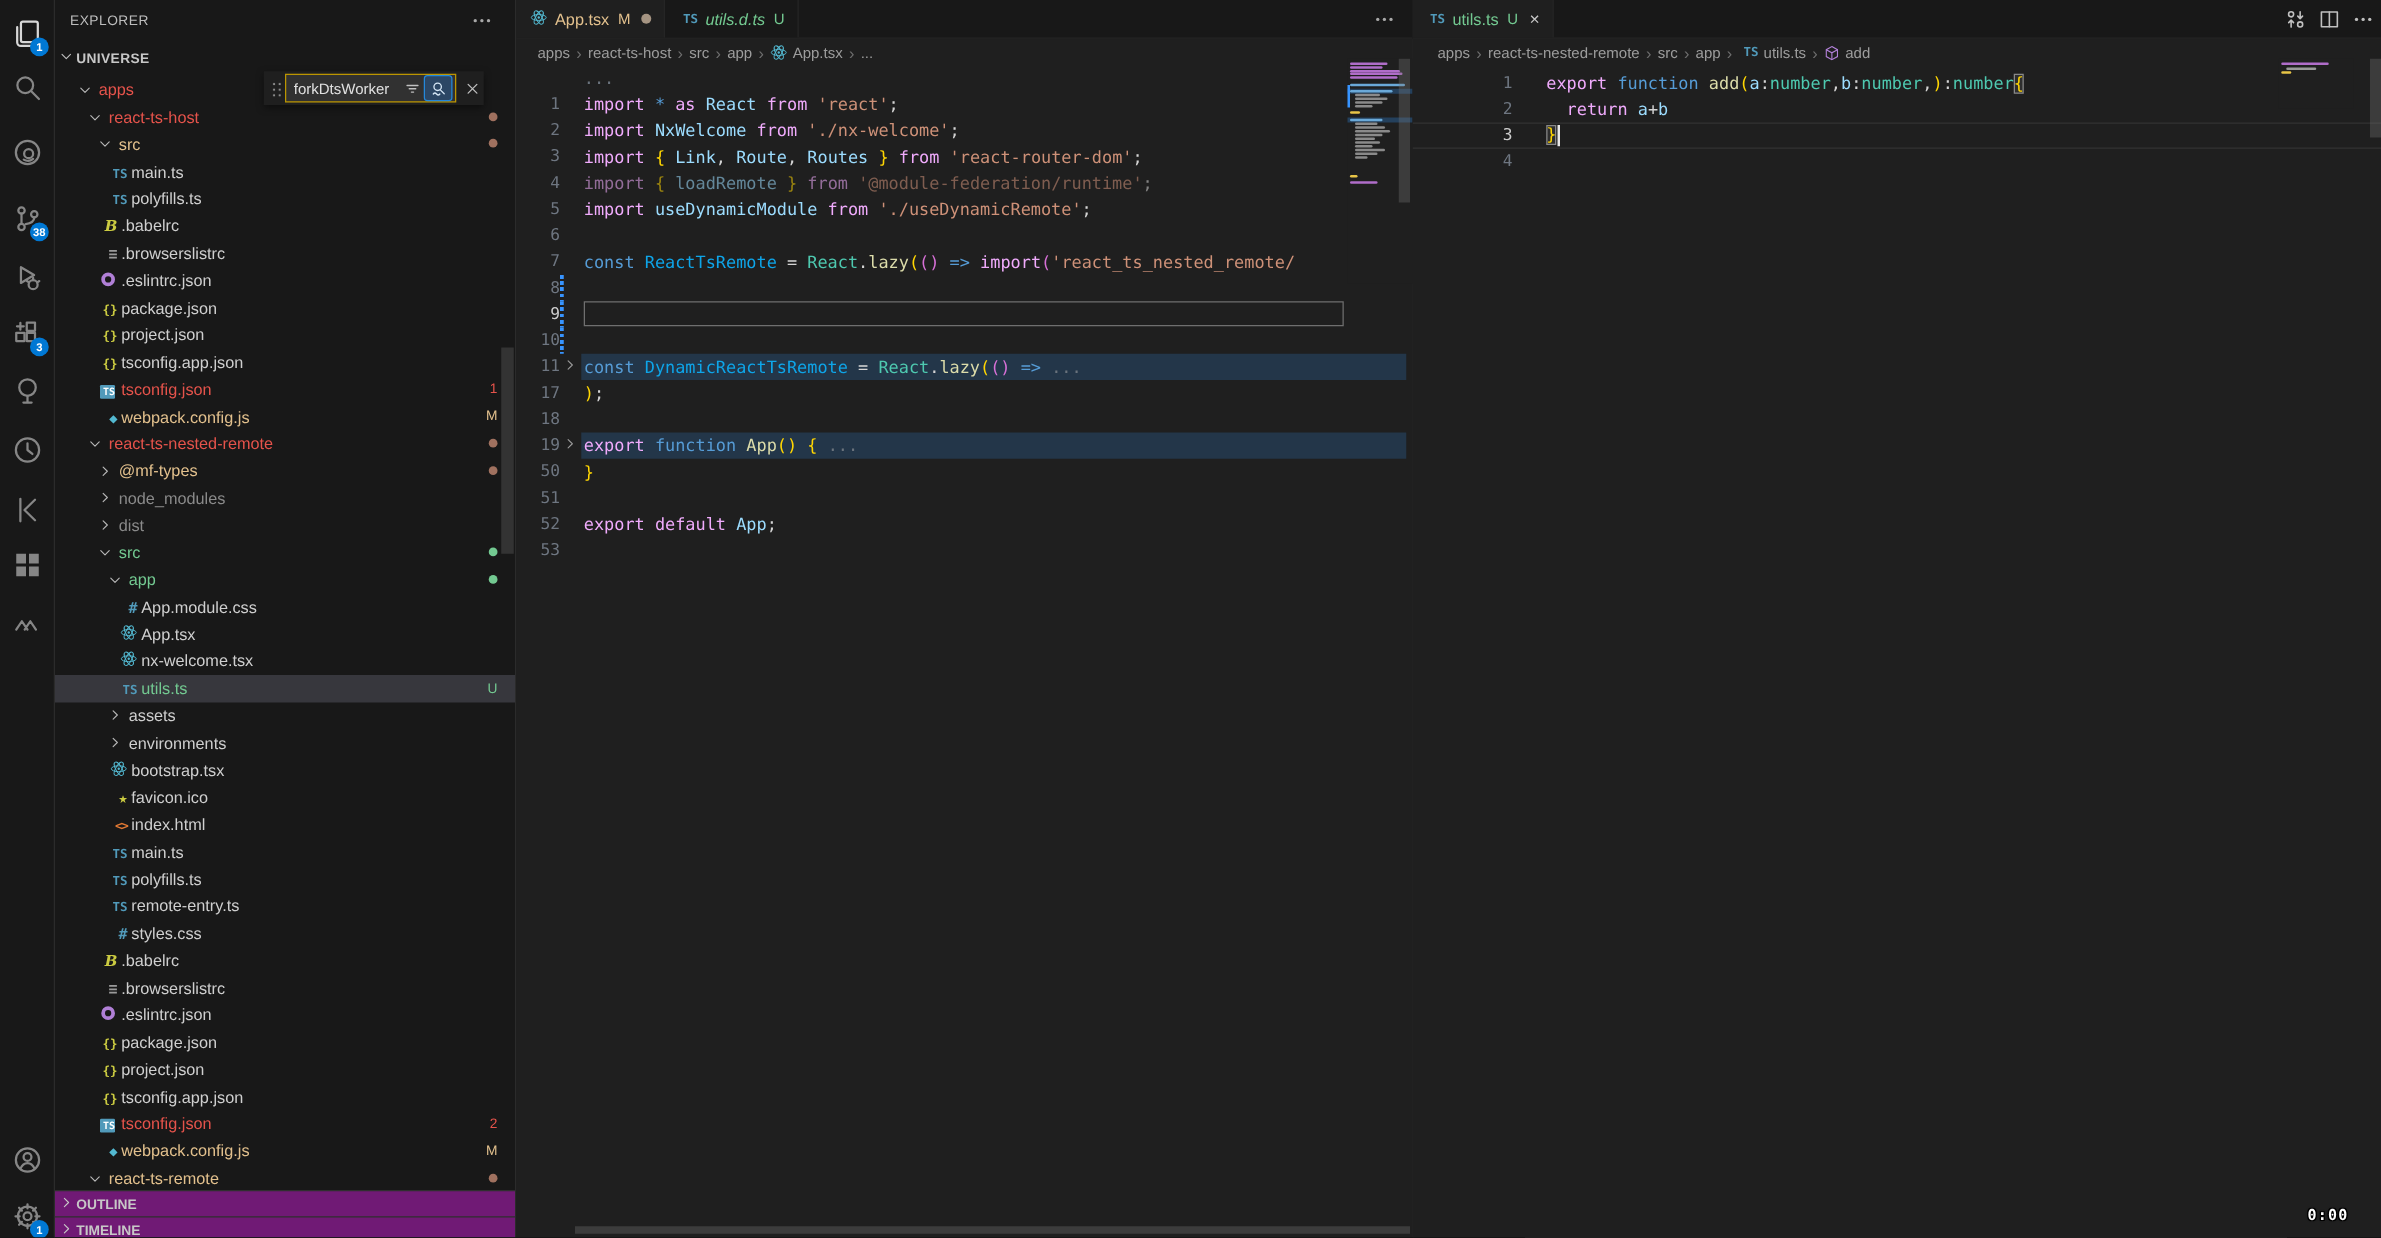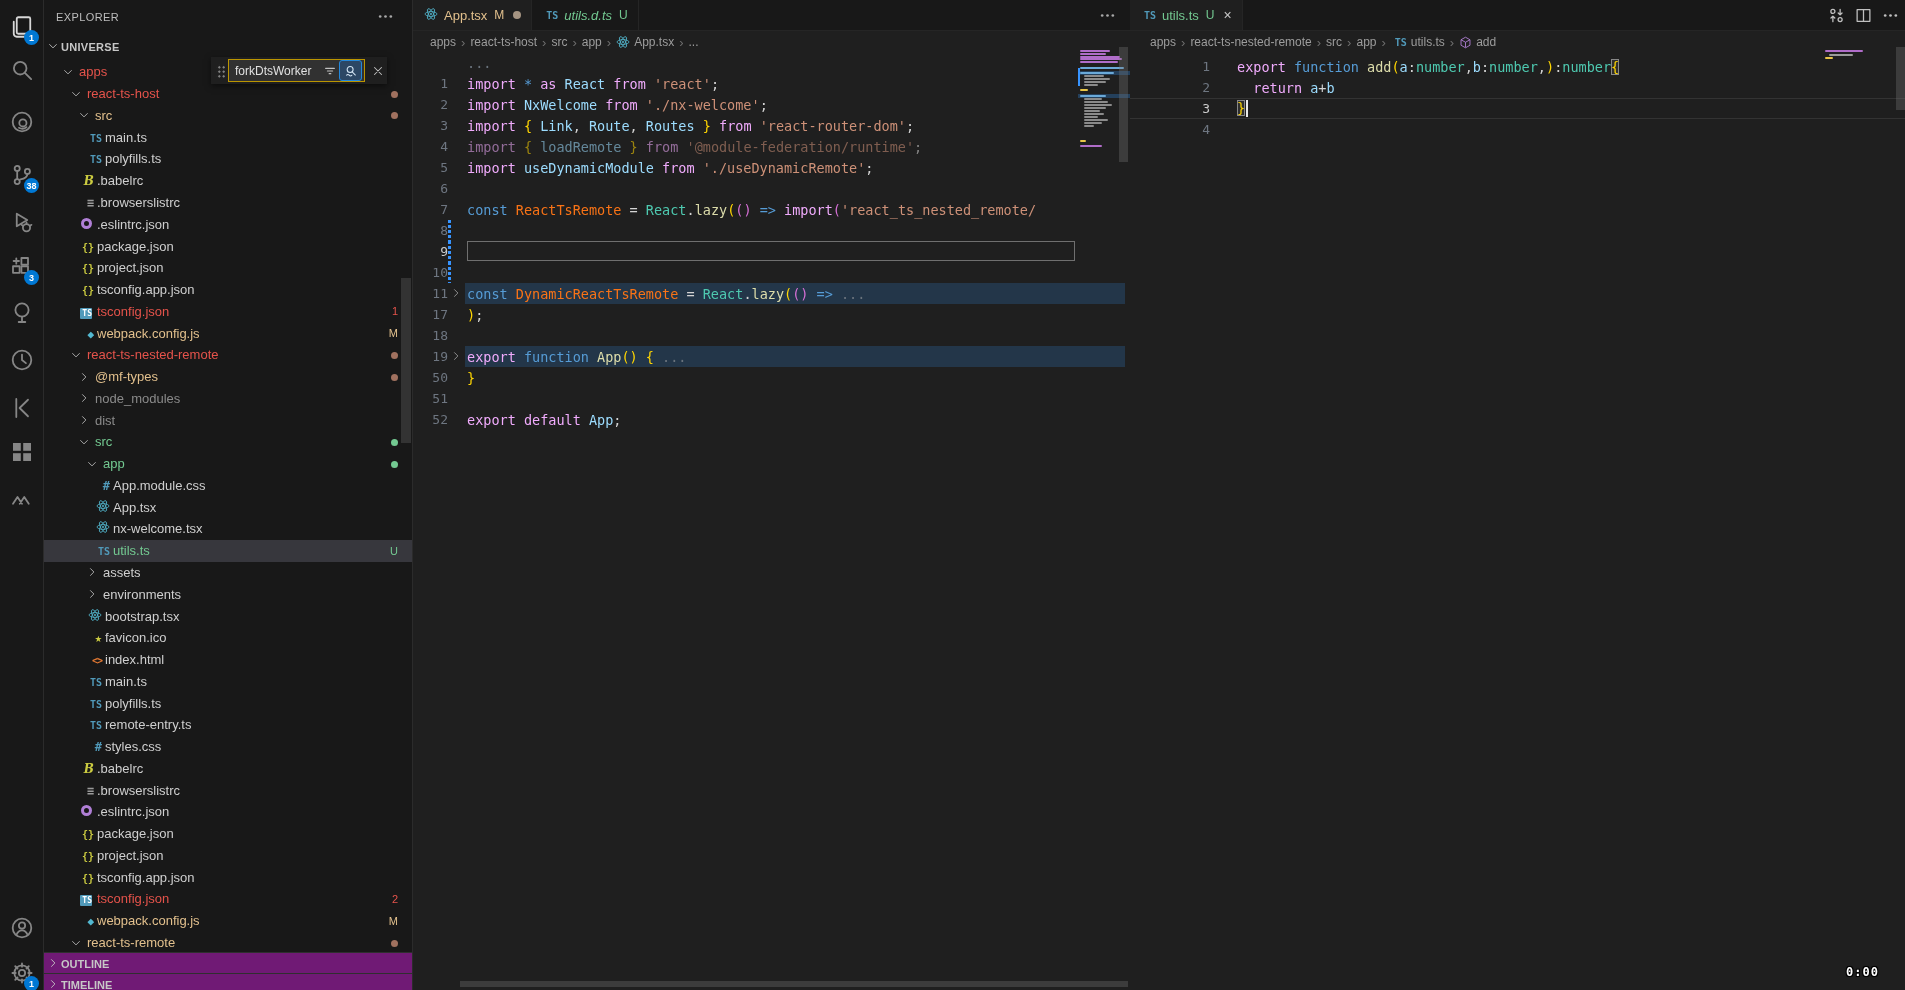--- a/index.html
+++ b/index.html
@@ -74,21 +74,21 @@
   .cl.bright .ln{color:#cccccc;}
   .cl.dimline .ltext{opacity:.55;}
   .cl .modmark{position:absolute;left:36px;top:0;bottom:0;width:3px;z-index:1;
     background-image:repeating-linear-gradient(180deg,#3794ff 0 3px,transparent 3px 5px);}
   .cl .selbox{position:absolute;top:0;height:20px;left:55px;width:608px;border:1px solid #6f6f6f;box-sizing:border-box;z-index:1;}
   .cl .foldband{position:absolute;left:53px;width:660px;top:0;bottom:0;background:rgba(42,98,153,.35);z-index:0;}
   .cl .foldchev{position:absolute;left:38px;top:3px;color:#9a9a9a;z-index:3;}
   .cl.current::before,.cl.current::after{content:"";position:absolute;left:0;right:0;height:1px;background:#333333;}
   .cl.current::before{top:0;} .cl.current::after{bottom:0;}
   .tok-kw{color:#f0abfc;} .tok-kw2{color:#569CD6;} .tok-fn{color:#DCDCAA;} .tok-var{color:#9CDCFE;}
-  .tok-cvar{color:#f97316;} .tok-cls{color:#4EC9B0;} .tok-str{color:#CE9178;} .tok-b1{color:#ffd602;}
+  .tok-cvar{color:#0ea5e9;} .tok-cls{color:#4EC9B0;} .tok-str{color:#CE9178;} .tok-b1{color:#ffd602;}
   .tok-b2{color:#d670d6;} .tok-dim{color:#6a737d;} .tok-p{color:#d4d4d4;}
   .tok-match{outline:1px solid #888;outline-offset:-1px;background:rgba(90,90,90,.25);}
   .caret{display:inline-block;width:2px;height:17px;background:#e8e8e8;vertical-align:middle;margin-left:1px;}
   
   .minimap{position:absolute;top:47px;z-index:5;background:#1f1f1f;}
   .mm-bar{position:absolute;height:2px;border-radius:1px;}
   .mm-band{position:absolute;background:rgba(42,98,153,.5);}
   .mm-edge{position:absolute;width:2px;background:#3794ff;}
   .vscroll{position:absolute;width:9px;background:rgba(121,121,121,.32);z-index:6;}
   .hscroll{position:absolute;height:6px;background:rgba(121,121,121,.32);z-index:6;}
@@ -561,20 +561,21 @@
               <path d="M6 3.5L10.5 8 6 12.5"></path>
             </svg></span><span class="ln" style="width:36px">11</span><span class="slot" style="width:16px"></span><span class="ltext" style="padding-left:3px"><span class="tok-kw2">const </span><span class="tok-cvar">DynamicReactTsRemote </span><span class="tok-p">= </span><span class="tok-cls">React</span><span class="tok-p">.</span><span class="tok-fn">lazy</span><span class="tok-b1">(</span><span class="tok-b2">()</span><span class="tok-kw2"> =&gt;</span><span class="tok-dim"> ...</span></span></div>
         <div class="cl"><span class="ln" style="width:36px">17</span><span class="slot" style="width:16px"></span><span class="ltext" style="padding-left:3px"><span class="tok-b1">)</span><span class="tok-p">;</span></span></div>
         <div class="cl"><span class="ln" style="width:36px">18</span><span class="slot" style="width:16px"></span><span class="ltext" style="padding-left:3px"></span></div>
         <div class="cl"><span class="foldband"></span><span class="foldchev"><svg width="12" height="12" viewBox="0 0 16 16" fill="none" stroke="currentColor" stroke-width="1.2" stroke-linecap="round" stroke-linejoin="round">
               <path d="M6 3.5L10.5 8 6 12.5"></path>
             </svg></span><span class="ln" style="width:36px">19</span><span class="slot" style="width:16px"></span><span class="ltext" style="padding-left:3px"><span class="tok-kw">export </span><span class="tok-kw2">function </span><span class="tok-fn">App</span><span class="tok-b1">()</span><span class="tok-b1"> {</span><span class="tok-dim"> ...</span></span></div>
         <div class="cl"><span class="ln" style="width:36px">50</span><span class="slot" style="width:16px"></span><span class="ltext" style="padding-left:3px"><span class="tok-b1">}</span></span></div>
         <div class="cl"><span class="ln" style="width:36px">51</span><span class="slot" style="width:16px"></span><span class="ltext" style="padding-left:3px"></span></div>
         <div class="cl"><span class="ln" style="width:36px">52</span><span class="slot" style="width:16px"></span><span class="ltext" style="padding-left:3px"><span class="tok-kw">export </span><span class="tok-kw">default </span><span class="tok-var">App</span><span class="tok-p">;</span></span></div>
+        <div class="cl"><span class="ln" style="width:36px">53</span><span class="slot" style="width:16px"></span><span class="ltext" style="padding-left:3px"></span></div>
       </div>
     <div class="minimap" id="g1-minimap" style="left:666px;width:52px;height:180px;">
         <span class="mm-band" style="top:24px;left:0;right:0;height:4px;"></span>
         <span class="mm-band" style="top:47px;left:0;right:0;height:4px;"></span>
         <span class="mm-edge" style="left:0;top:21px;height:18px;"></span>
         <span class="mm-bar" style="top:3px;left:2px;width:30px;background:#b06dc9"></span>
         <span class="mm-bar" style="top:5.8px;left:2px;width:26px;background:#b06dc9"></span>
         <span class="mm-bar" style="top:8.6px;left:2px;width:40px;background:#b06dc9"></span>
         <span class="mm-bar" style="top:11.4px;left:2px;width:42px;background:#b06dc9"></span>
         <span class="mm-bar" style="top:14.2px;left:2px;width:38px;background:#b06dc9"></span>

